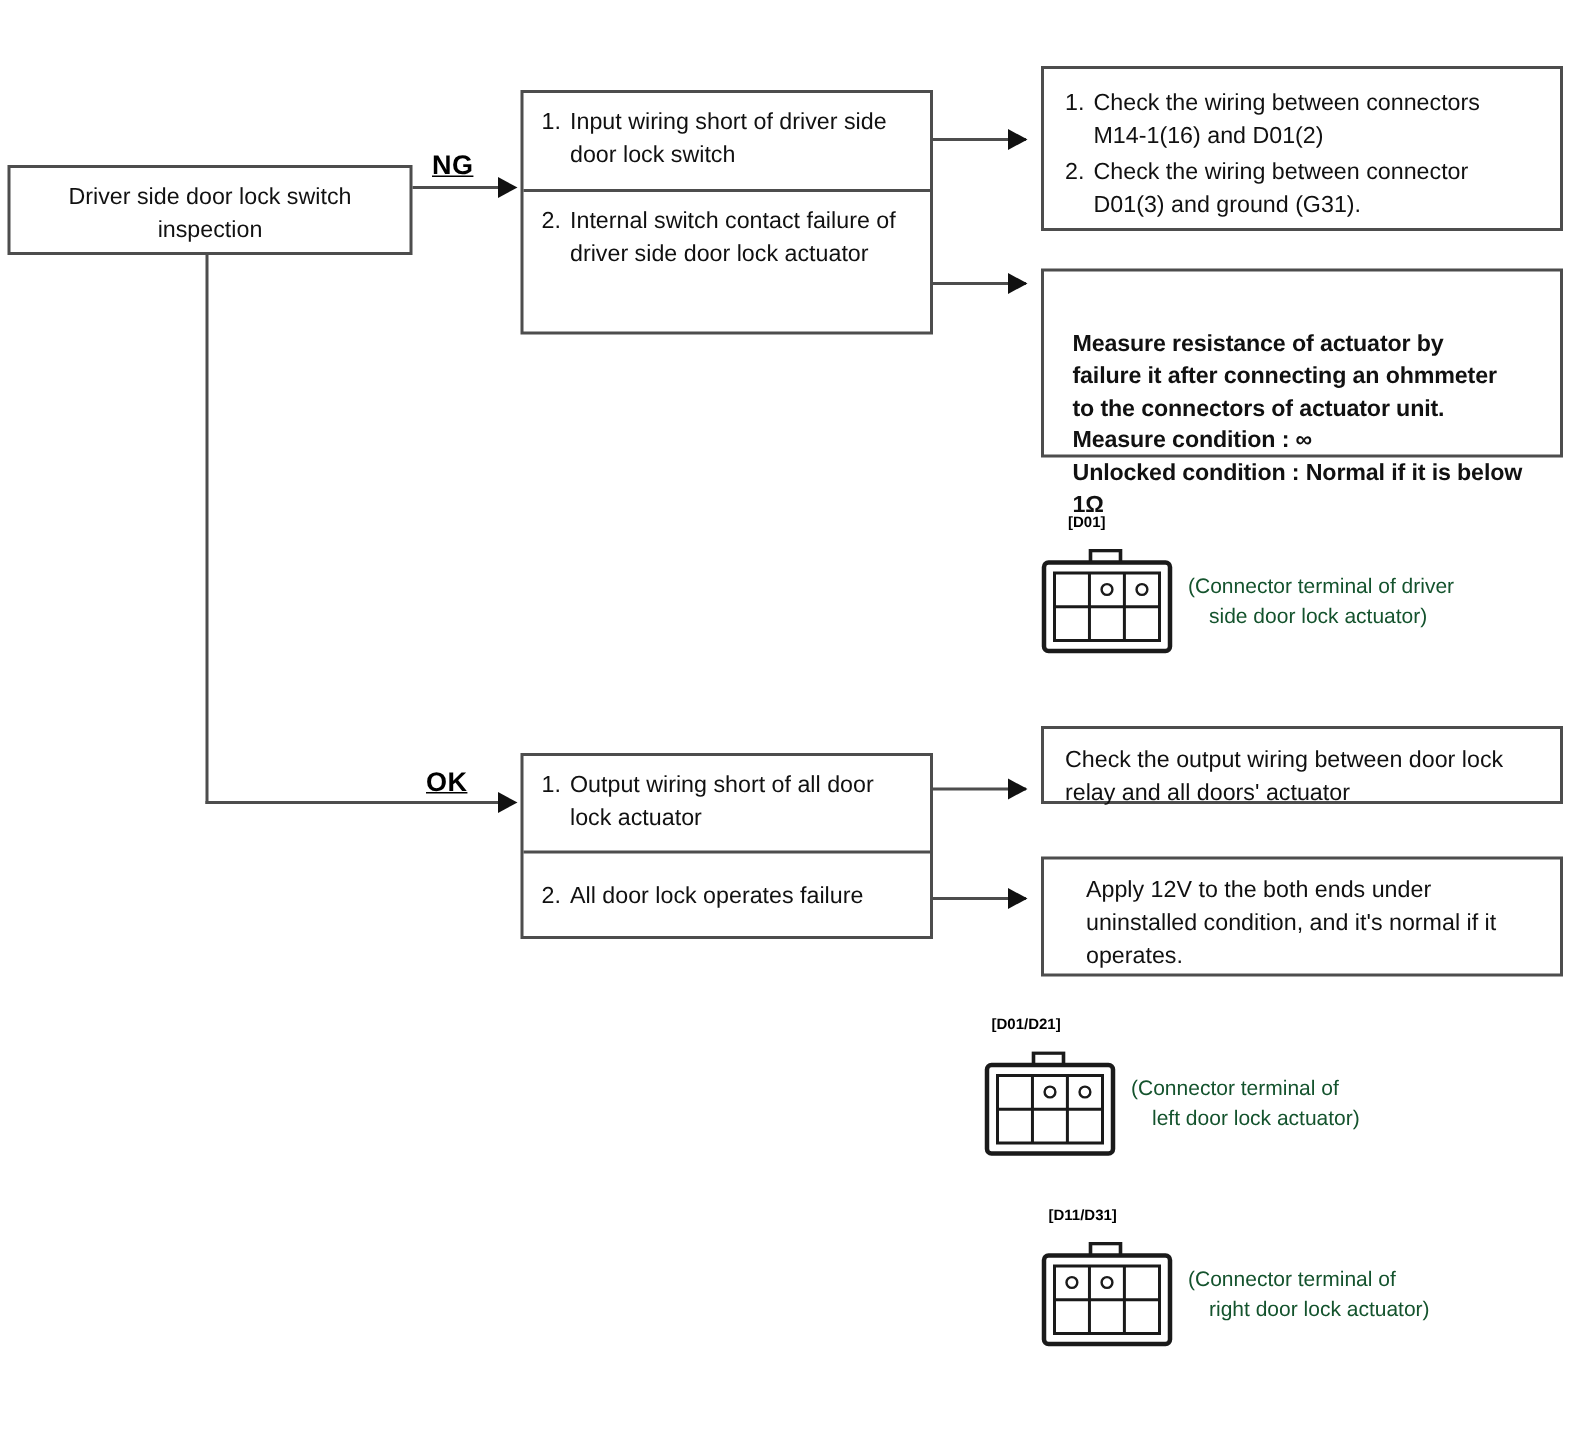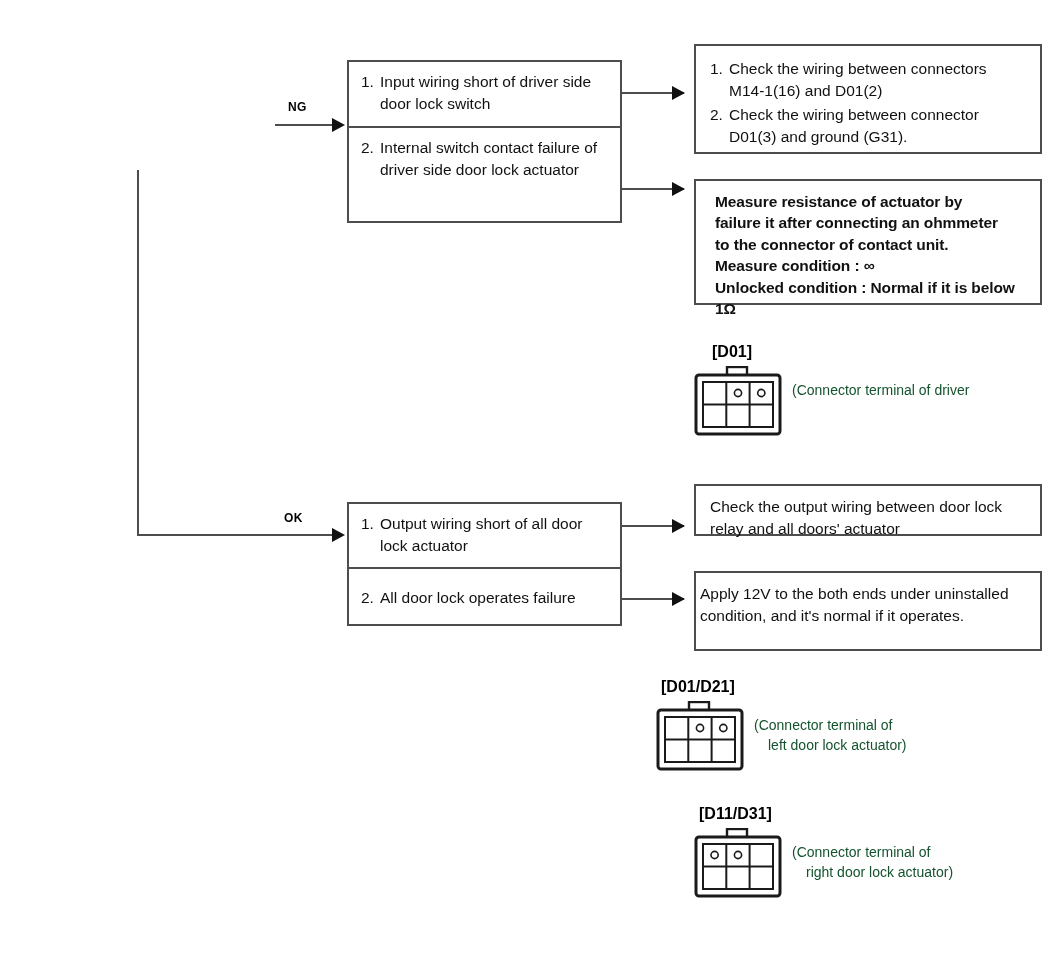--- a/index.html
+++ b/index.html
@@ -75,33 +75,34 @@
     width: 0;
     height: 0;
     border-top: 7px solid transparent;
     border-bottom: 7px solid transparent;
     border-left: 13px solid #111111;
   }
 
   
   .branch-label {
     position: absolute;
-    font-size: 12px;
+    font-size: 18px;
     font-weight: bold;
     color: #000000;
     letter-spacing: 0.3px;
+    text-decoration: underline;
   }
 
   
   .conn-group {
     position: absolute;
   }
   .conn-tag {
     position: absolute;
-    font-size: 16px;
+    font-size: 10px;
     font-weight: bold;
     color: #000000;
     white-space: nowrap;
   }
   .conn-caption {
     position: absolute;
     font-size: 14px;
     line-height: 1.45;
     color: #14532d;
     white-space: nowrap;
@@ -114,20 +115,26 @@
   .conn-svg {
     position: absolute;
     display: block;
   }
 </style>
 </head>
 <body>
 
 <div id="canvas">
 
+  <div class="box" style="left:5px; top:110px; width:270px; height:60px;">
+    <div class="cell center" style="padding:9px 10px;">
+      <span>Driver side door lock switch</span><br>
+      <span>inspection</span>
+    </div>
+  </div>
 
   <div class="hline" style="left:275px; top:124px; width:62px;"></div>
   <div class="arrowhead" style="left:332px; top:118px;"></div>
   <div class="branch-label" style="left:288px; top:100px;">NG</div>
 
   <div class="box" style="left:347px; top:60px; width:275px; height:163px;">
     <div class="cell" style="height:64px;">
       <div class="numitem">
         <span class="num">1.</span>
         <span class="txt">Input wiring short of driver side door lock switch</span>
@@ -154,24 +161,24 @@
         <span class="txt">Check the wiring between connectors M14-1(16) and D01(2)</span>
       </div>
       <div class="numitem">
         <span class="num">2.</span>
         <span class="txt">Check the wiring between connector D01(3) and ground (G31).</span>
       </div>
     </div>
   </div>
 
   <div class="box" style="left:694px; top:179px; width:348px; height:126px;">
-    <div class="cell bold-body" style="padding:10px 19px; line-height:1.38;">
+    <div class="cell bold-body" style="padding:10px 19px; line-height:1.38;margin-top:28px;">
       <span>Measure resistance of actuator by</span><br>
       <span>failure it after connecting an ohmmeter</span><br>
-      <span>to the connector of contact unit.</span><br>
+      <span>to the connectors of actuator unit.</span><br>
       <span>Measure condition : ∞</span><br>
       <span>Unlocked condition : Normal if it is below 1Ω</span>
     </div>
   </div>
 
   <div class="conn-group" style="left:694px; top:343px; width:340px; height:110px;">
     <div class="conn-tag" style="left:18px; top:0px;">[D01]</div>
 
     <svg class="conn-svg" style="left:0px; top:23px;" width="88" height="70" viewBox="0 0 88 70">
 
@@ -185,20 +192,21 @@
       <line x1="55.6" y1="16" x2="55.6" y2="61" stroke="#1a1a1a" stroke-width="2"></line>
 
       <line x1="9" y1="38.5" x2="79" y2="38.5" stroke="#1a1a1a" stroke-width="2"></line>
 
       <circle cx="44" cy="27" r="3.6" fill="#ffffff" stroke="#1a1a1a" stroke-width="1.6"></circle>
       <circle cx="67.3" cy="27" r="3.6" fill="#ffffff" stroke="#1a1a1a" stroke-width="1.6"></circle>
     </svg>
 
     <div class="conn-caption" style="left:98px; top:37px;">
       <span>(Connector terminal of driver</span>
+      <span class="l2">side door lock actuator)</span>
     </div>
   </div>
 
   <div class="vline" style="left:137px; top:170px; height:366px;"></div>
   <div class="hline" style="left:137px; top:534px; width:200px;"></div>
   <div class="arrowhead" style="left:332px; top:528px;"></div>
   <div class="branch-label" style="left:284px; top:511px;">OK</div>
 
   <div class="box" style="left:347px; top:502px; width:275px; height:124px;">
     <div class="cell" style="height:63px;">
@@ -219,21 +227,21 @@
   <div class="arrowhead" style="left:672px; top:519px;"></div>
 
   <div class="hline" style="left:622px; top:598px; width:62px;"></div>
   <div class="arrowhead" style="left:672px; top:592px;"></div>
 
   <div class="box" style="left:694px; top:484px; width:348px; height:52px;">
     <div class="cell" style="padding:10px 14px;">Check the output wiring between door lock relay and all doors' actuator</div>
   </div>
 
   <div class="box" style="left:694px; top:571px; width:348px; height:80px;">
-    <div class="cell" style="padding:10px 4px;">Apply 12V to the both ends under uninstalled condition, and it's normal if it operates.</div>
+    <div class="cell" style="padding:10px 28px;">Apply 12V to the both ends under uninstalled condition, and it's normal if it operates.</div>
   </div>
 
   <div class="conn-group" style="left:656px; top:678px; width:340px; height:110px;">
     <div class="conn-tag" style="left:5px; top:0px;">[D01/D21]</div>
 
     <svg class="conn-svg" style="left:0px; top:23px;" width="88" height="70" viewBox="0 0 88 70">
       <rect x="33" y="1" width="20" height="9" fill="#ffffff" stroke="#1a1a1a" stroke-width="2.4"></rect>
       <rect x="2" y="9" width="84" height="59" rx="3" ry="3" fill="#ffffff" stroke="#1a1a1a" stroke-width="3"></rect>
       <rect x="9" y="16" width="70" height="45" fill="#ffffff" stroke="#1a1a1a" stroke-width="2"></rect>
       <line x1="32.3" y1="16" x2="32.3" y2="61" stroke="#1a1a1a" stroke-width="2"></line>

